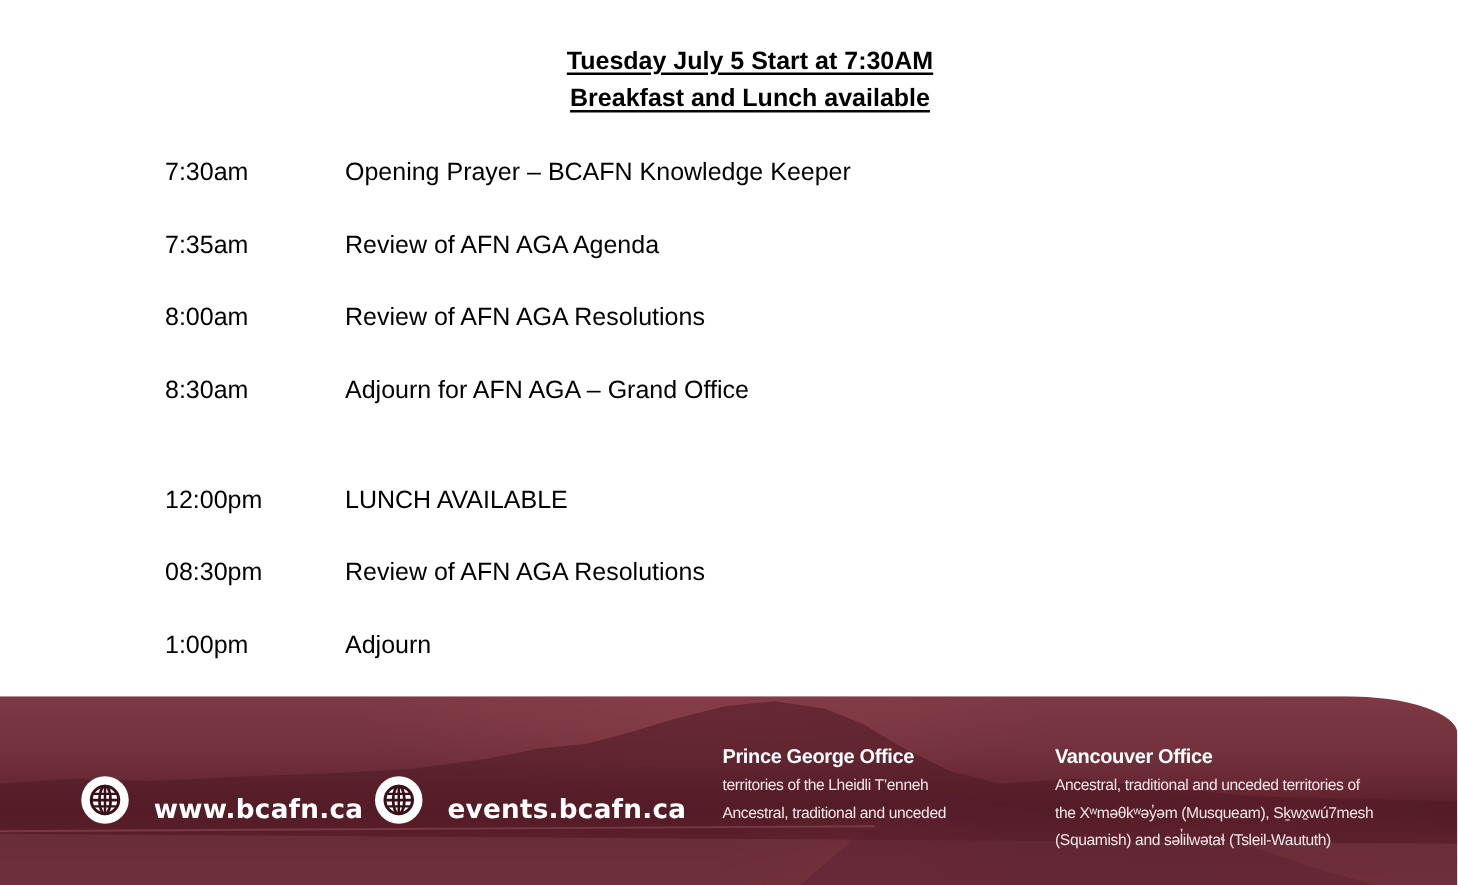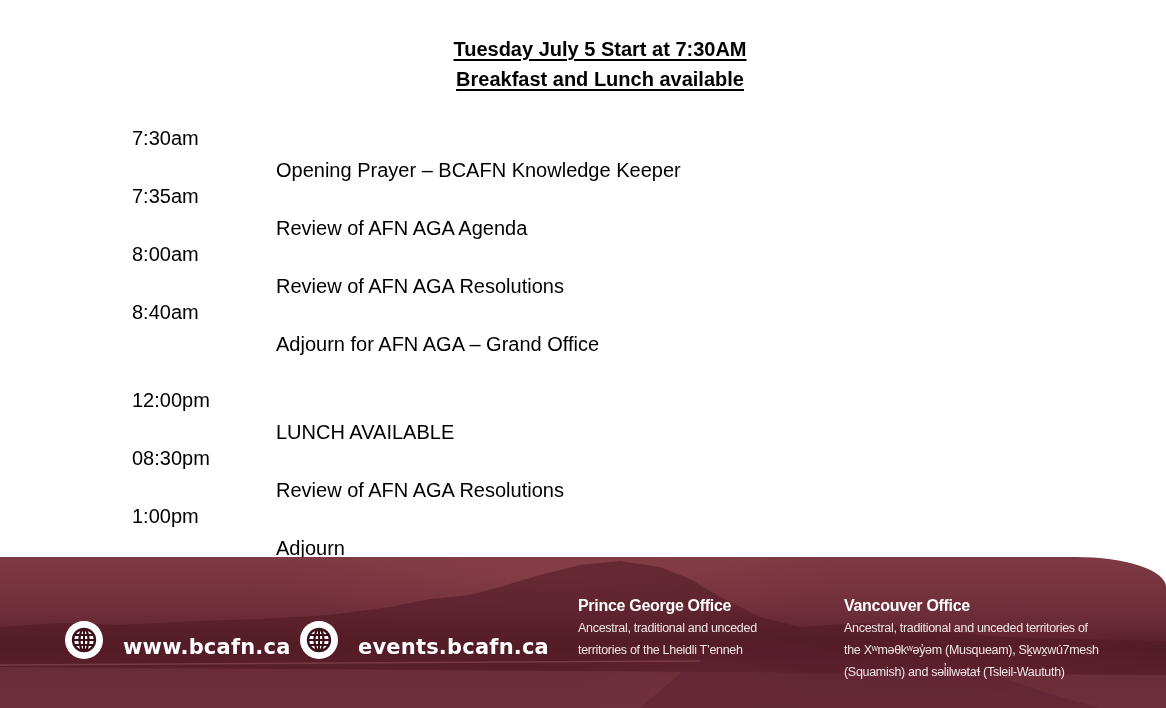--- a/index.html
+++ b/index.html
@@ -41,21 +41,20 @@
     }
     .agenda-row .time {
       position: absolute;
       left: 0;
       top: 0;
     }
     .agenda-row .item {
       position: absolute;
       left: 144px;
       top: 0;
-      margin-top: 32px;
     }
 
     
     .footer {
       position: absolute;
       left: 0;
       top: 557px;
       width: 1166px;
       height: 151px;
       border-top-right-radius: 90px 30px;
@@ -134,21 +133,21 @@
     </div>
     <div class="agenda-row" style="top:184px">
       <span class="time">7:35am</span>
       <span class="item">Review of AFN AGA Agenda</span>
     </div>
     <div class="agenda-row" style="top:242px">
       <span class="time">8:00am</span>
       <span class="item">Review of AFN AGA Resolutions</span>
     </div>
     <div class="agenda-row" style="top:300px">
-      <span class="time">8:40am</span>
+      <span class="time">8:30am</span>
       <span class="item">Adjourn for AFN AGA – Grand Office</span>
     </div>
     <div class="agenda-row" style="top:388px">
       <span class="time">12:00pm</span>
       <span class="item">LUNCH AVAILABLE</span>
     </div>
     <div class="agenda-row" style="top:446px">
       <span class="time">08:30pm</span>
       <span class="item">Review of AFN AGA Resolutions</span>
     </div>
@@ -190,22 +189,22 @@
           <line x1="4" y1="8" x2="22" y2="8" stroke="#3a1018" stroke-width="1.8"></line>
           <line x1="4" y1="18" x2="22" y2="18" stroke="#3a1018" stroke-width="1.8"></line>
           <line x1="13" y1="2" x2="13" y2="24" stroke="#3a1018" stroke-width="2"></line>
         </svg>
       </span>
       <span>events.bcafn.ca</span>
     </a>
 
     <div class="office pg">
       <div class="title">Prince George Office</div>
+      <div class="desc">territories of the Lheidli T’enneh</div>
       <div class="desc">Ancestral, traditional and unceded</div>
-      <div class="desc">territories of the Lheidli T’enneh</div>
     </div>
 
     <div class="office van">
       <div class="title">Vancouver Office</div>
       <div class="desc">Ancestral, traditional and unceded territories of</div>
       <div class="desc">the Xʷməθkʷəy̓əm (Musqueam), Sḵwx̱wú7mesh</div>
       <div class="desc">(Squamish) and səl̓ilwətaɬ (Tsleil-Waututh)</div>
     </div>
   </div>
 

